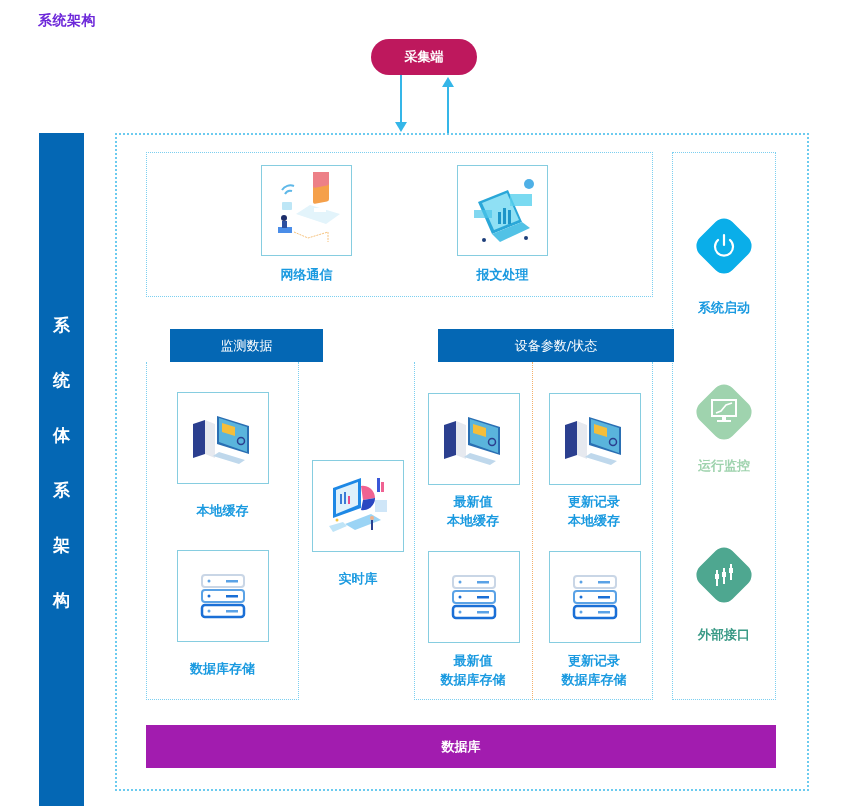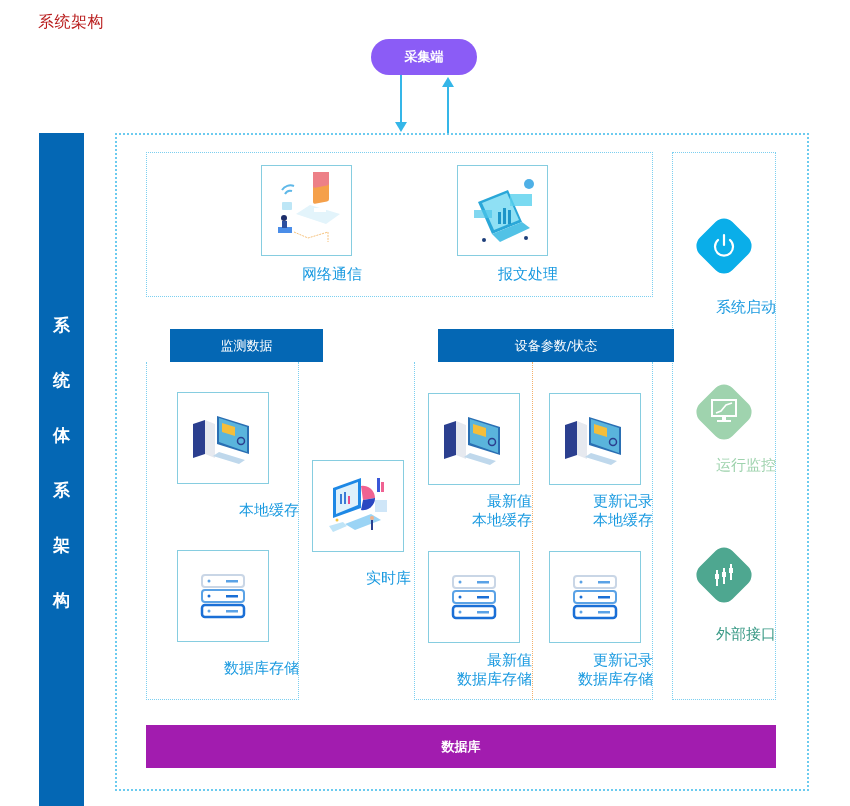--- a/index.html
+++ b/index.html
@@ -1,36 +1,36 @@
 <!DOCTYPE html>
 <html><head>
 <meta charset="utf-8">
 <style>
   html, body { margin: 0; padding: 0; background: #ffffff; }
   body { width: 850px; height: 806px; position: relative; overflow: hidden;
          font-family: "DejaVu Sans", "Liberation Sans", sans-serif; }
   .abs { position: absolute; }
 
-  .page-title { left: 38px; top: 12px; font-size: 16px; font-weight: normal; color: #b91c1c; letter-spacing: 0.5px; }
-
-  .collector { left: 371px; top: 39px; width: 106px; height: 36px; border-radius: 18px; background: #8b5cf6;
+  .page-title { left: 38px; top: 12px; font-size: 14px; font-weight: bold; color: #6d28d9; letter-spacing: 0.5px; }
+
+  .collector { left: 371px; top: 39px; width: 106px; height: 36px; border-radius: 18px; background: #be185d;
                color: #fff; font-weight: bold; font-size: 13px; display: flex; align-items: center; justify-content: center; font-family: Liberation Mono, monospace; }
 
   .arrow-line { width: 2px; background: #35b6e8; }
 
   .side-bar { left: 39px; top: 133px; width: 45px; height: 673px; background: #0467b4; }
   .side-char { position: absolute; left: 0; width: 45px; text-align: center; color: #fff; font-weight: bold; font-size: 17px; }
 
   .dot-frame { border: 2px dotted #6ccbef; box-sizing: border-box; }
   .dot-frame-thin { border: 1.5px dotted #7ccff0; box-sizing: border-box; }
 
   .section-header { background: #0467b4; color: #fff; font-size: 13px; display: flex; align-items: center; justify-content: center; margin-left: 24px; }
 
   .tile { background: #fff; border: 1.5px solid #86cde0; box-sizing: border-box; display: flex; align-items: center; justify-content: center; }
-  .label { color: #1a9ae0; font-size: 15px; text-align: right; line-height: 19px; }
+  .label { color: #1a9ae0; font-size: 13px; text-align: center; line-height: 19px; font-weight: bold; }
 
   .diamond-wrap { width: 64px; height: 64px; display: flex; align-items: center; justify-content: center; }
   .diamond { width: 46px; height: 46px; border-radius: 12px; transform: rotate(45deg); }
 
   .db-bar { left: 146px; top: 725px; width: 630px; height: 43px; background: #a21caf; color: #fff;
             font-weight: bold; font-size: 13px; display: flex; align-items: center; justify-content: center; }
 
   .orange-divider { left: 532px; top: 362px; width: 0; height: 338px; border-left: 1.5px dotted #f4b06a; }
 </style>
 </head>

